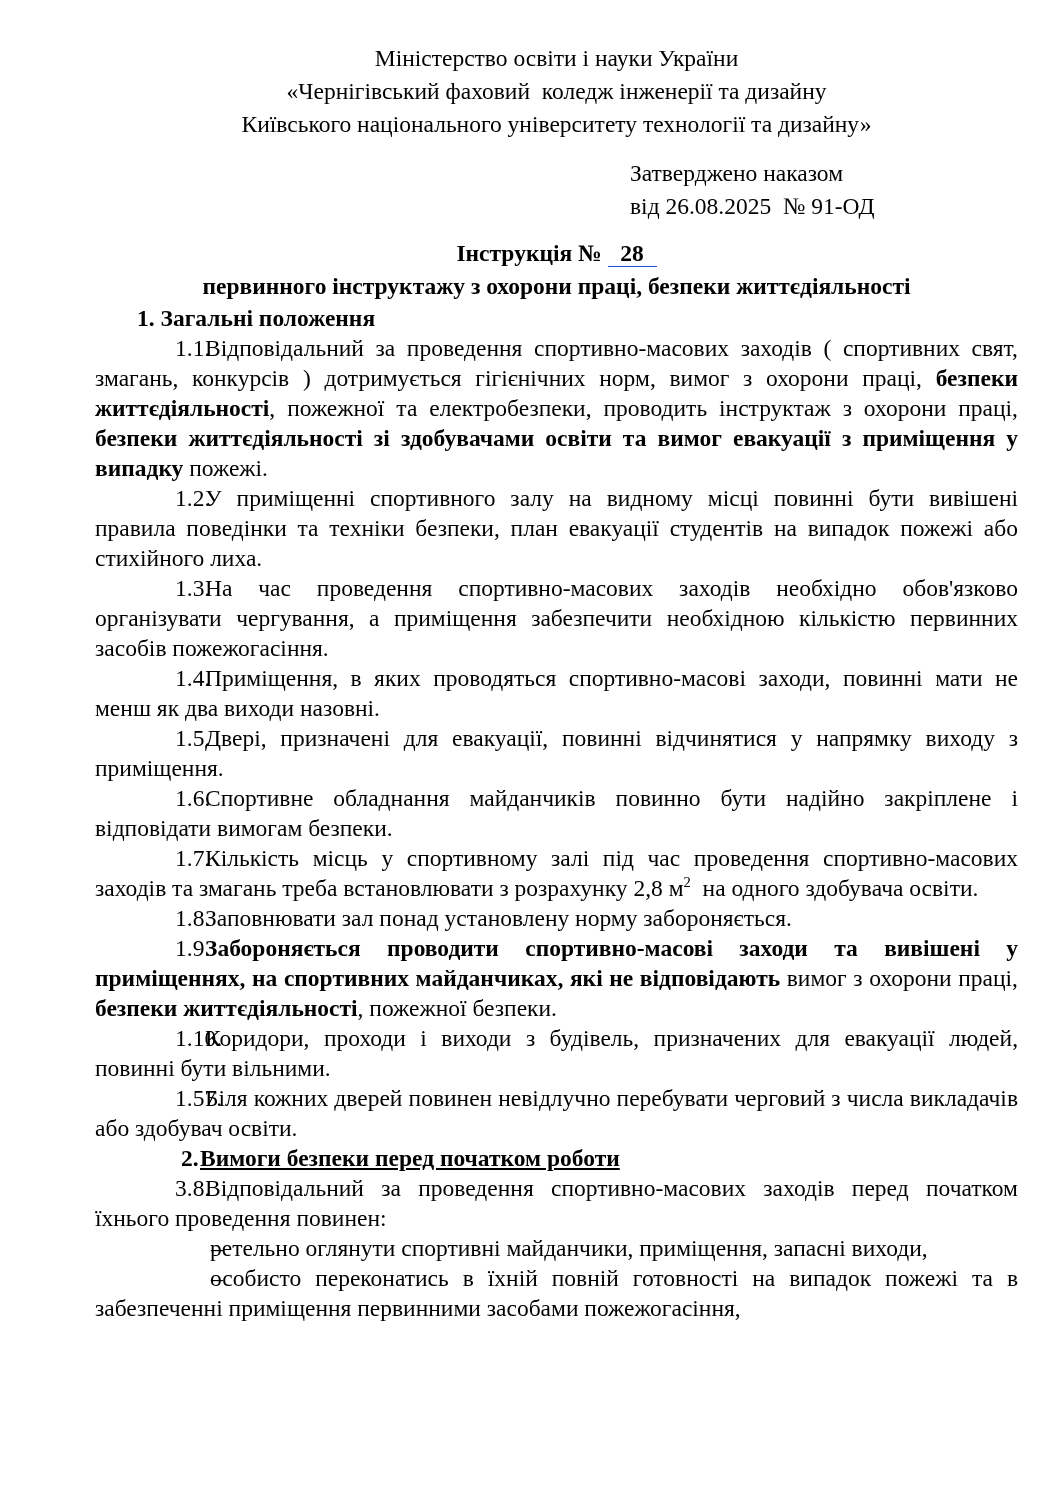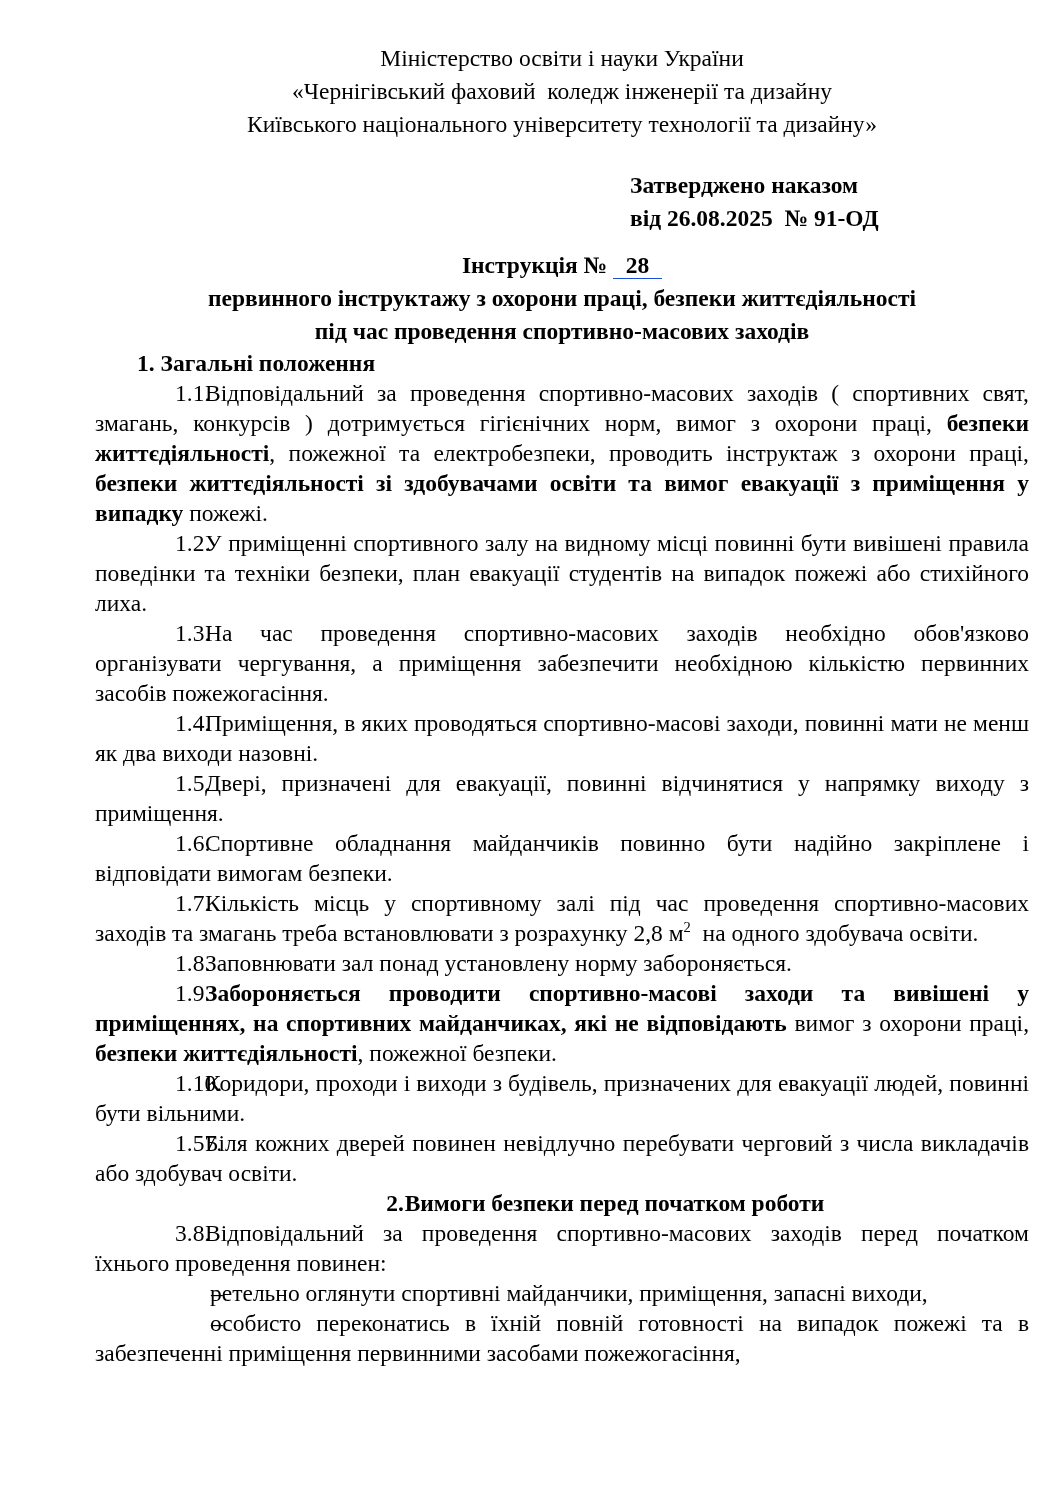--- a/index.html
+++ b/index.html
@@ -6,32 +6,32 @@
   .page {
     position: relative;
     width: 1058px;
     height: 1497px;
     box-sizing: border-box;
     margin: 0 auto;
     background: #ffffff;
     color: #000000;
     font-family: "Liberation Serif", "DejaVu Serif", serif;
     font-size: 23.5px;
-    padding: 42px 29px 0 95px;
+    padding: 42px 40px 0 95px;
     overflow: hidden;
   }
   .doc-header { text-align: center; line-height: 33px; }
   .doc-header div { white-space: pre-wrap; }
-  .approval { margin-left: 535px; margin-top: 28px; line-height: 33px; font-weight: bold; }
+  .approval { margin-left: 535px; margin-top: 16px; line-height: 33px; }
   .title-block { text-align: center; font-weight: bold; line-height: 33px; margin-top: 14px; }
   .num-underline { border-bottom: 1px solid #1d4ed8; padding: 0 1px; }
   .h1 {
     margin: 0; font-weight: bold; line-height: 30px; text-indent: 42px;
   }
-  .h2 { margin: 0; font-weight: bold; line-height: 30px; text-indent: 43px; text-align: center; }
+  .h2 { margin: 0; font-weight: bold; line-height: 30px; text-indent: 43px; text-align: left; text-decoration: underline; }
   .h2num { display: inline-block; width: 62px; }
   .para {
     margin: 0; text-align: justify; line-height: 30px; text-indent: 40px;
   }
   .para .num { display: inline-block; width: 70px; }
   .para.dash-item { text-indent: 58px; }
   .para .dash { display: inline-block; width: 57px; }
   .bold { font-weight: bold; }
   .sup { vertical-align: super; font-size: 0.62em; line-height: 0; }
 </style>
@@ -47,21 +47,20 @@
   </div>
 
   <div class="approval">
     <div>Затверджено наказом</div>
     <div>від 26.08.2025&nbsp; № 91-ОД</div>
   </div>
 
   <div class="title-block">
     <div><span>Інструкція №</span> <span class="num-underline">&nbsp;&nbsp;28&nbsp;&nbsp;</span></div>
     <div>первинного інструктажу з охорони праці, безпеки життєдіяльності</div>
-    <div>під час проведення спортивно-масових заходів</div>
   </div>
 
   <p class="h1">1. Загальні положення</p>
 
   <div id="s1-paras">
       <p class="para"><span class="num">1.1.</span><span>Відповідальний за проведення спортивно-масових заходів ( спортивних свят, змагань, конкурсів ) дотримується гігієнічних норм, вимог з охорони праці, </span><span class="bold">безпеки життєдіяльності</span><span>, пожежної та електробезпеки, проводить інструктаж з охорони праці, </span><span class="bold">безпеки життєдіяльності зі здобувачами освіти та вимог евакуації з приміщення у випадку</span><span> пожежі.</span></p>
       <p class="para"><span class="num">1.2.</span><span>У приміщенні спортивного залу на видному місці повинні бути вивішені правила поведінки та техніки безпеки, план евакуації студентів на випадок пожежі або стихійного лиха.</span></p>
       <p class="para"><span class="num">1.3.</span><span>На час проведення спортивно-масових заходів необхідно обов'язково організувати чергування, а приміщення забезпечити необхідною кількістю первинних засобів пожежогасіння.</span></p>
       <p class="para"><span class="num">1.4.</span><span>Приміщення, в яких проводяться спортивно-масові заходи, повинні мати не менш як два виходи назовні.</span></p>
       <p class="para"><span class="num">1.5.</span><span>Двері, призначені для евакуації, повинні відчинятися у напрямку виходу з приміщення.</span></p>

